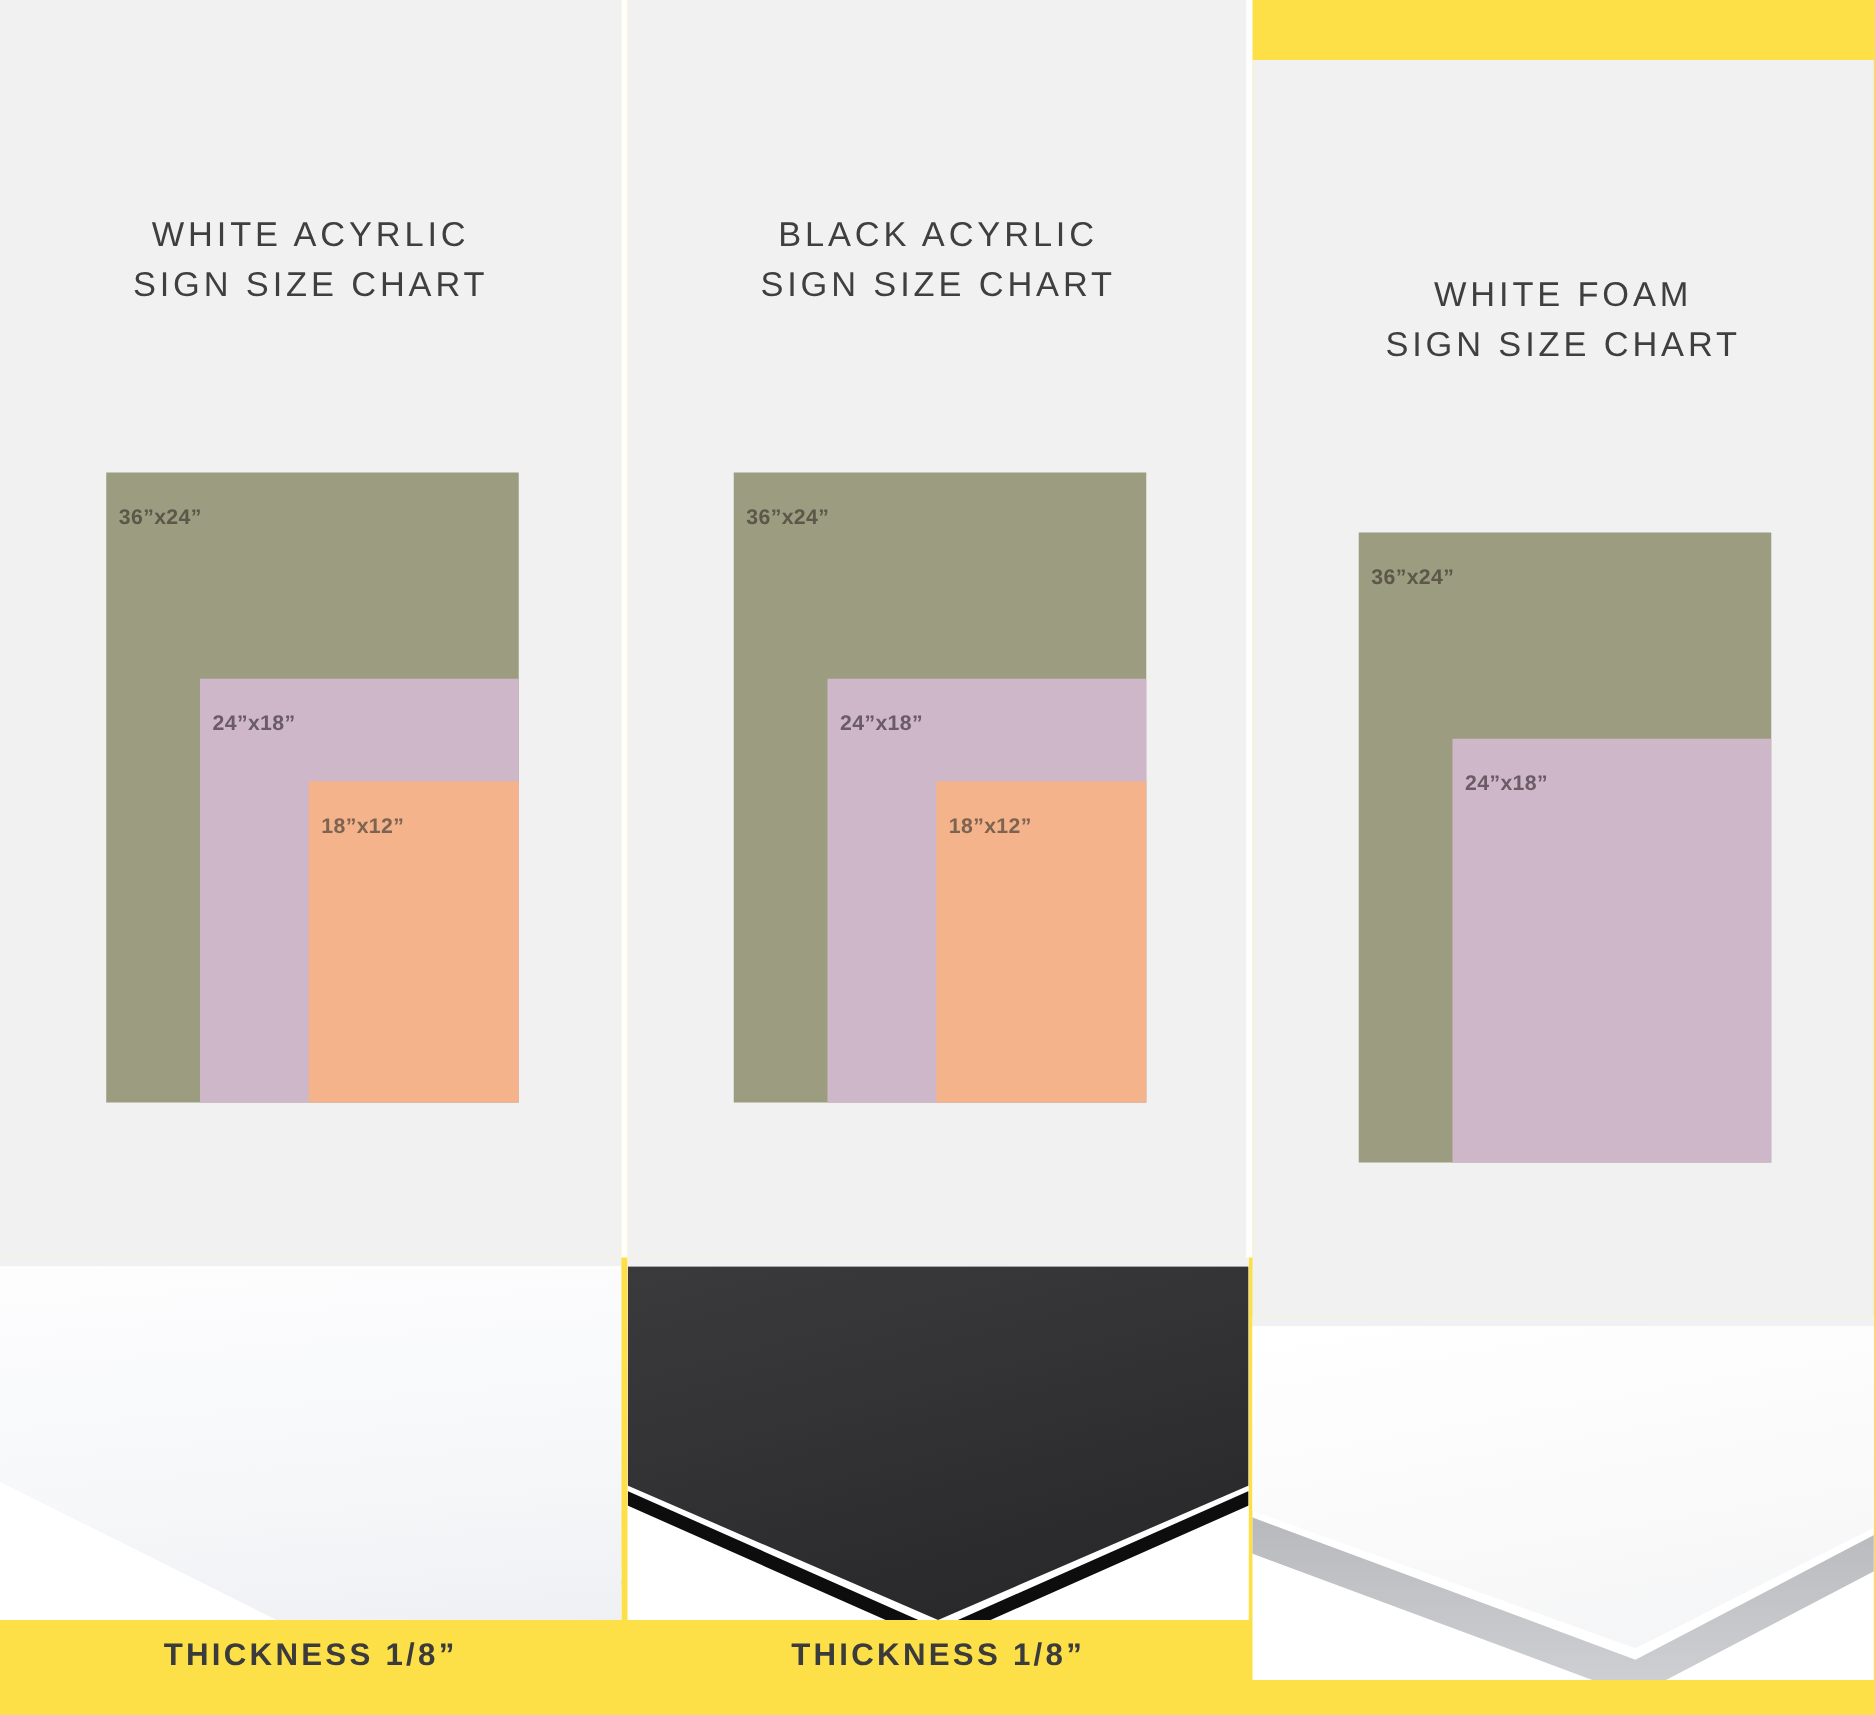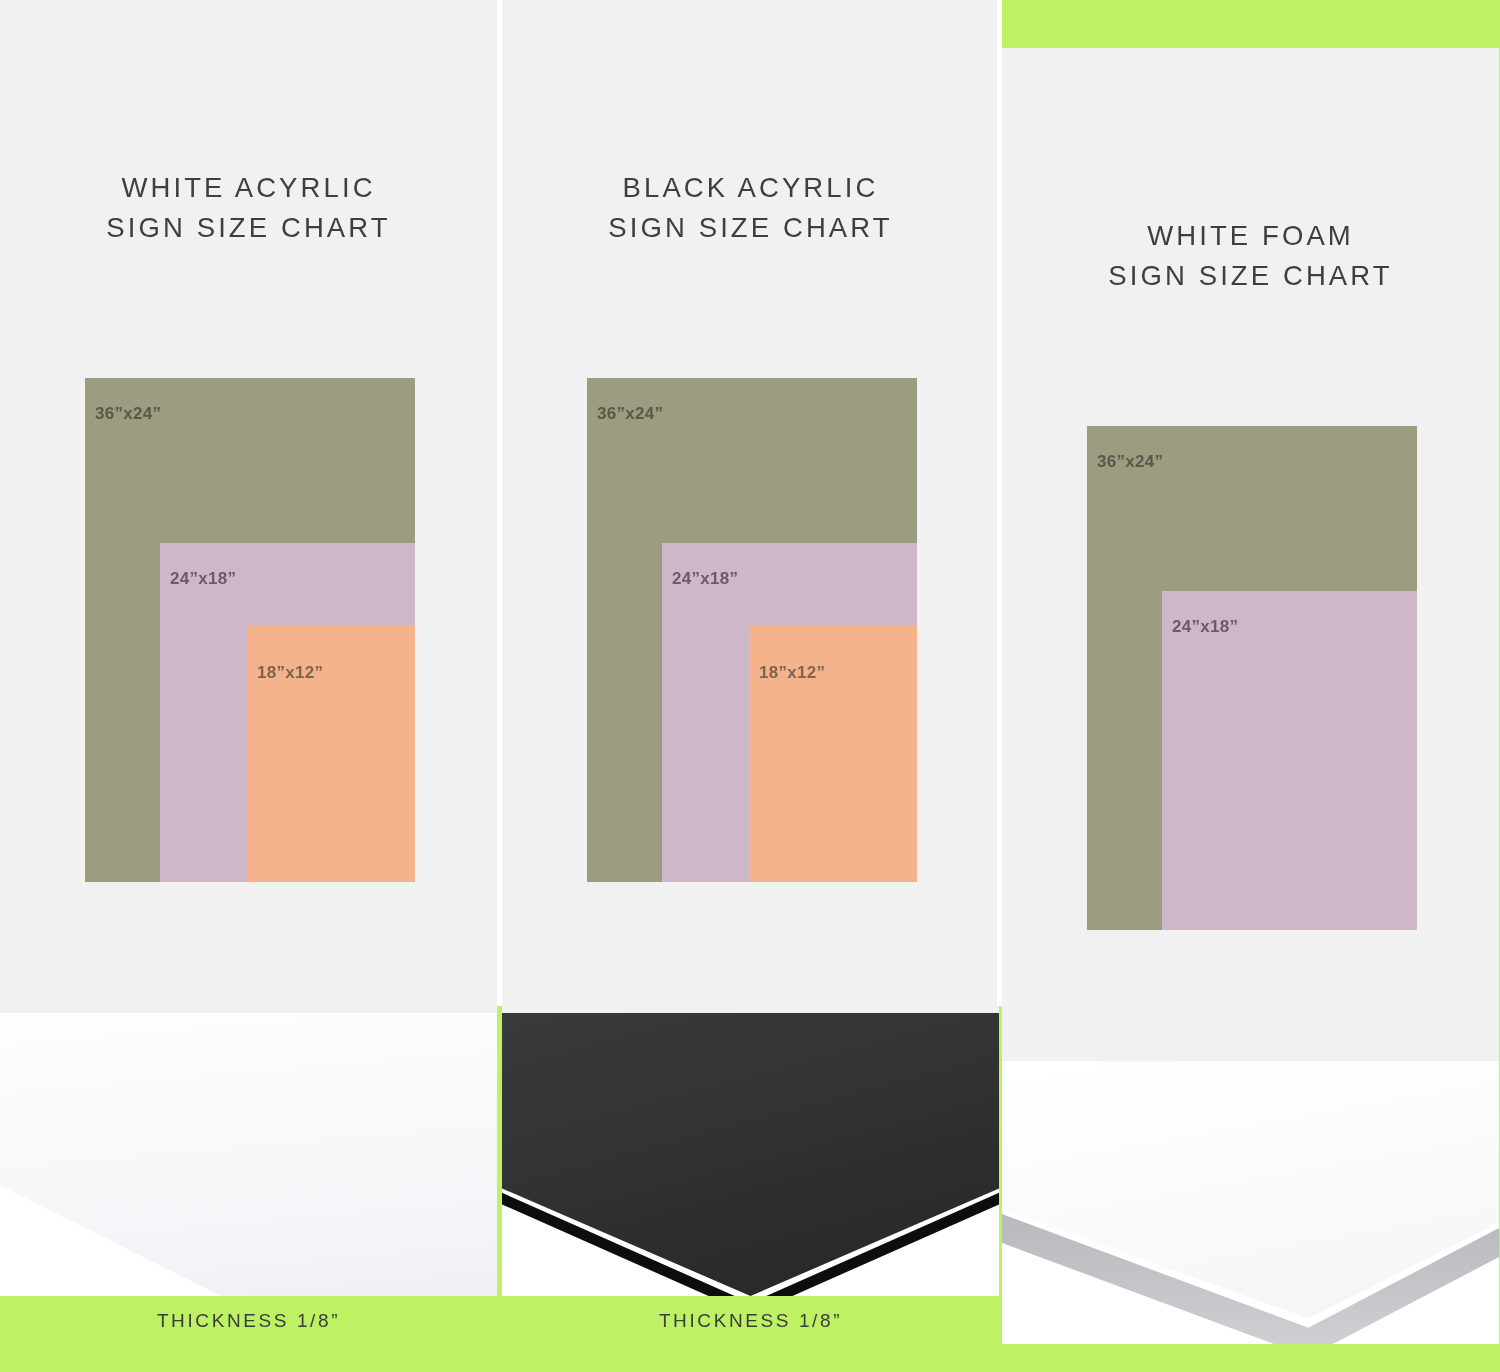--- a/index.html
+++ b/index.html
@@ -2,21 +2,21 @@
 <html><head>
 <meta charset="utf-8">
 <style>
   html,body{margin:0;padding:0;background:#ffffff;}
   body{
     width:1500px;height:1372px;
     font-family:"Liberation Sans", sans-serif;
     overflow:hidden;
     position:relative;
   }
-  #stage{position:relative;width:1500px;height:1372px;background:#bef264;}
+  #stage{position:relative;width:1500px;height:1372px;background:#fde047;}
 
   
   .panel{
     position:absolute;
     top:0;
     width:497px;
     height:1372px;
   }
   .panel.p1{left:0;}
   .panel.p2{left:502px;}
@@ -53,21 +53,21 @@
     position:absolute;
     left:10px;
     top:26px;
     font-size:17px;
     letter-spacing:0.3px;
     color:#5c5749;
     font-weight:700;
     white-space:nowrap;
   }
   .sizebox.pinkbox .size-label{color:#6b5b66;}
-  .sizebox.peachbox .size-label{color:#7d6451;margin-top:12px;}
+  .sizebox.peachbox .size-label{color:#7d6451;}
   .sizebox.greenbox .size-label{color:#57674f;}
 
   
   .box-l{ left:85px;  top:378px; width:330px; height:504px; }
   .box-m{ left:160px; top:543px; width:255px; height:339px; }
   .box-s{ left:247px; top:625px; width:168px; height:257px; }
   .box-s3{ left:262px; top:638px; width:153px; height:244px; }
 
   
   .material{
@@ -129,24 +129,24 @@
       radial-gradient(circle at 47% 76%, rgba(120,120,125,.45) 0 1px, transparent 1px),
       radial-gradient(circle at 58% 84%, rgba(255,255,255,.6) 0 1px, transparent 1px),
       radial-gradient(circle at 72% 74%, rgba(120,120,125,.45) 0 1px, transparent 1px),
       radial-gradient(circle at 86% 64%, rgba(255,255,255,.6) 0 1px, transparent 1px);
   }
 
   
   .thickness{
     position:absolute;left:0;right:0;top:1310px;
     text-align:center;
-    font-size:19px;
+    font-size:25px;
     letter-spacing:2.6px;
     color:#3b3b3c;
-    font-weight:400;
+    font-weight:700;
     white-space:nowrap;
   }
 </style>
 </head>
 <body>
 
 <div id="stage">
 
   <div class="panel p1">
 

